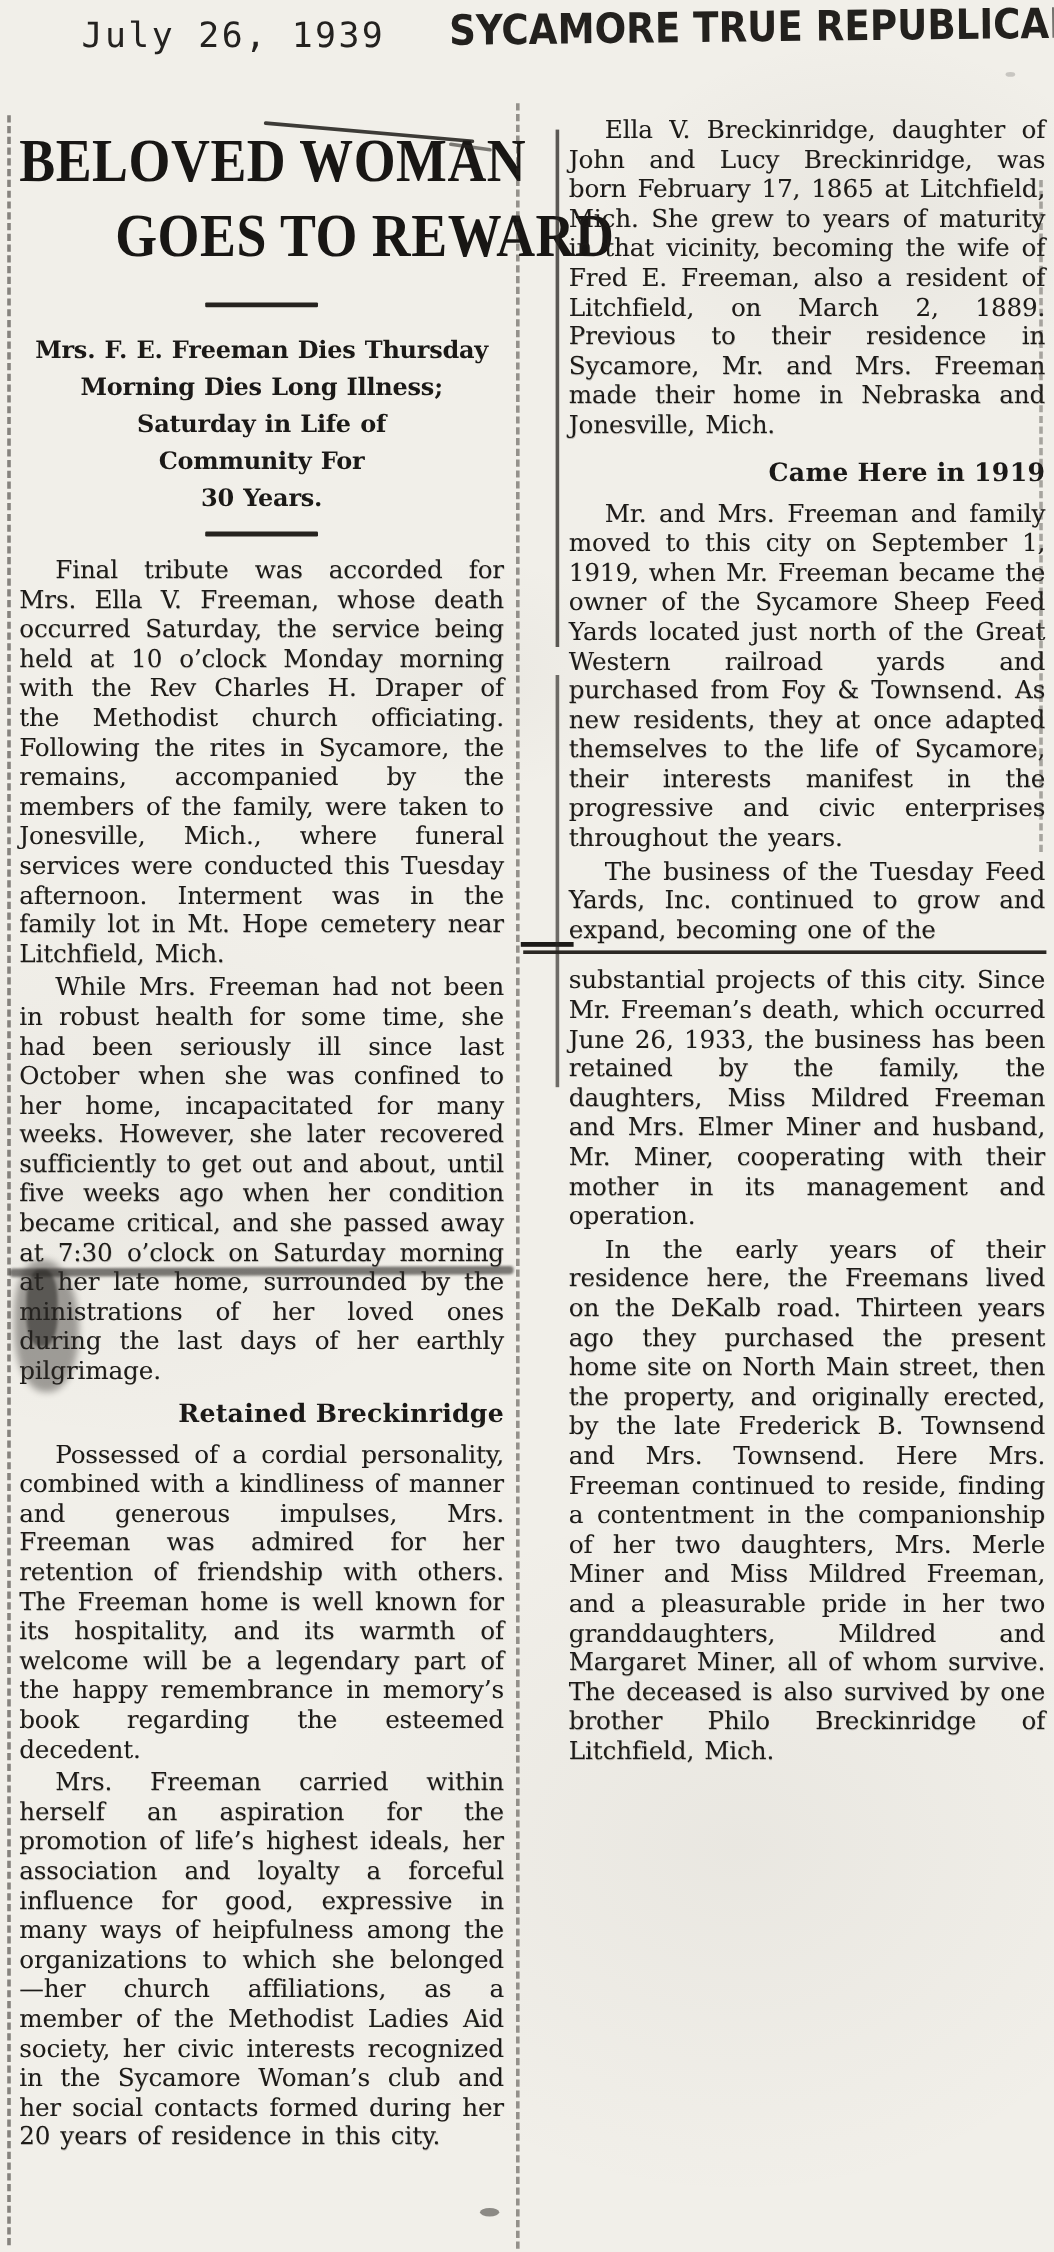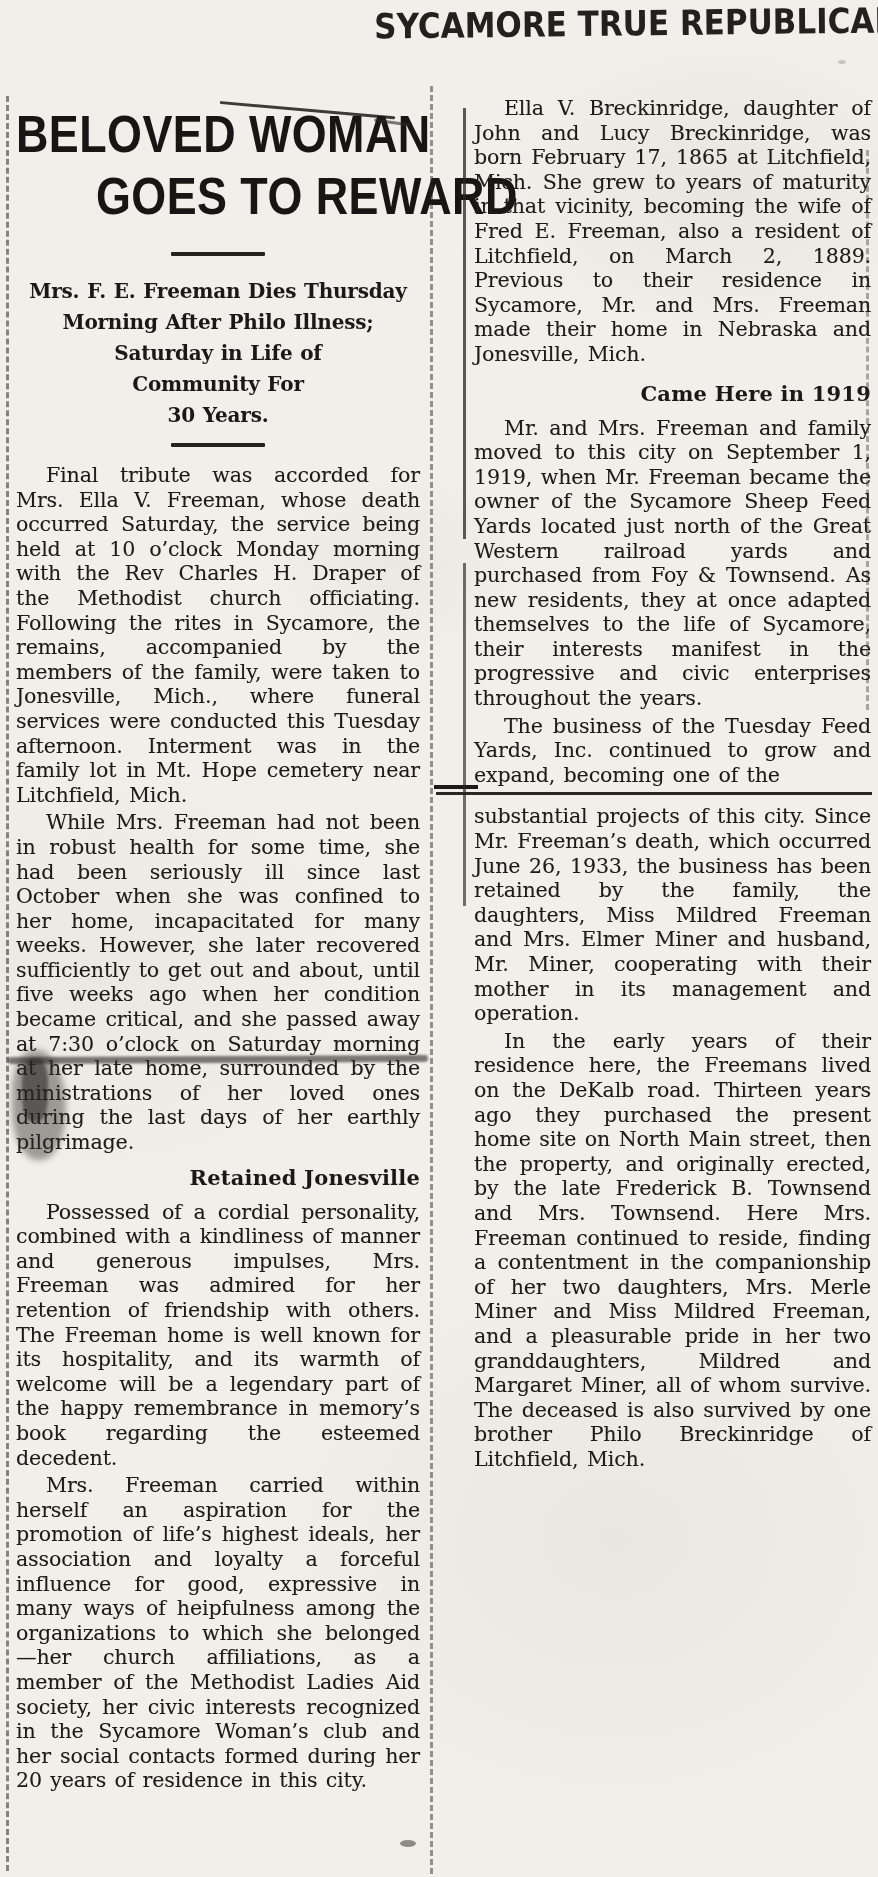--- a/index.html
+++ b/index.html
@@ -35,21 +35,21 @@
     text-shadow: 1px 1px 0 rgba(241,239,233,.45), -1px 0 0 rgba(241,239,233,.35);
   }
 
   
   .col { position: absolute; top: 96px; }
   .col-left  { left: 16px;  width: 404px; }
   .col-right { left: 474px; width: 397px; }
 
   .headline {
     margin: 0; padding-top: 8px;
-    font-family: Liberation Sans, sans-serif;
+    font-family: Liberation Serif, serif;
     font-weight: 700; font-size: 51px; line-height: 62px;
     color: #181614; letter-spacing: 0.5px;
   }
   .headline span { display: block; white-space: nowrap; transform: scaleX(.88); transform-origin: left center; }
   .hl2 { margin-left: 80px; }
 
   .rule {
     width: 94px; height: 4px; background: #26231f;
     margin: 24px auto 20px auto; border-radius: 1px;
   }
@@ -129,39 +129,40 @@
   }
   .speck { position: absolute; background: rgba(40,37,33,.5); border-radius: 50%; }
   .speck-1 { left: 400px; top: 1840px; width: 16px; height: 7px; }
   .speck-2 { left: 838px; top: 60px; width: 8px; height: 4px; opacity: .4; }
 </style>
 </head>
 <body>
 
 <div class="clipping">
 
+  <div class="dateline">July 26, 1939</div>
   <div class="masthead">SYCAMORE TRUE REPUBLICAN</div>
 
   <div class="col col-left">
     <h1 class="headline">
       <span class="hl1">BELOVED WOMAN</span>
       <span class="hl2">GOES TO REWARD</span>
     </h1>
     <div class="rule"></div>
     <div class="deck">
       <span>Mrs. F. E. Freeman Dies Thursday</span>
-      <span>Morning After Philo Illness;</span>
+      <span>Morning Dies Long Illness;</span>
       <span>Saturday in Life of</span>
       <span>Community For</span>
       <span>30 Years.</span>
     </div>
     <div class="rule rule-2"></div>
     <p>Final tribute was accorded for Mrs. Ella V. Freeman, whose death occurred Saturday, the service being held at 10 o’clock Monday morning with the Rev Charles H. Draper of the Methodist church officiating. Following the rites in Sycamore, the remains, accompanied by the members of the family, were taken to Jonesville, Mich., where funeral services were conducted this Tuesday afternoon. Interment was in the family lot in Mt. Hope cemetery near Litchfield, Mich.</p>
     <p>While Mrs. Freeman had not been in robust health for some time, she had been seriously ill since last October when she was confined to her home, incapacitated for many weeks. However, she later recovered sufficiently to get out and about, until five weeks ago when her condition became critical, and she passed away at 7:30 o’clock on Saturday morning at her late home, surrounded by the ministrations of her loved ones during the last days of her earthly pilgrimage.</p>
-    <h2 class="crosshead">Retained Jonesville</h2>
+    <h2 class="crosshead">Retained Breckinridge</h2>
     <p>Possessed of a cordial personality, combined with a kindliness of manner and generous impulses, Mrs. Freeman was admired for her retention of friendship with others. The Freeman home is well known for its hospitality, and its warmth of welcome will be a legendary part of the happy remembrance in memory’s book regarding the esteemed decedent.</p>
     <p>Mrs. Freeman carried within herself an aspiration for the promotion of life’s highest ideals, her association and loyalty a forceful influence for good, expressive in many ways of heipfulness among the organizations to which she belonged—her church affiliations, as a member of the Methodist Ladies Aid society, her civic interests recognized in the Sycamore Woman’s club and her social contacts formed during her 20 years of residence in this city.</p>
   </div>
 
   <div class="col col-right">
     <p class="p-first">Ella V. Breckinridge, daughter of John and Lucy Breckinridge, was born February 17, 1865 at Litchfield, Mich. She grew to years of maturity in that vicinity, becoming the wife of Fred E. Freeman, also a resident of Litchfield, on March 2, 1889. Previous to their residence in Sycamore, Mr. and Mrs. Freeman made their home in Nebraska and Jonesville, Mich.</p>
     <h2 class="crosshead">Came Here in 1919</h2>
     <p>Mr. and Mrs. Freeman and family moved to this city on September 1, 1919, when Mr. Freeman became the owner of the Sycamore Sheep Feed Yards located just north of the Great Western railroad yards and purchased from Foy &amp; Townsend. As new residents, they at once adapted themselves to the life of Sycamore, their interests manifest in the progressive and civic enterprises throughout the years.</p>
     <p class="tight">The business of the Tuesday Feed Yards, Inc. continued to grow and expand, becoming one of the</p>
     <div class="fold-rule"></div>

